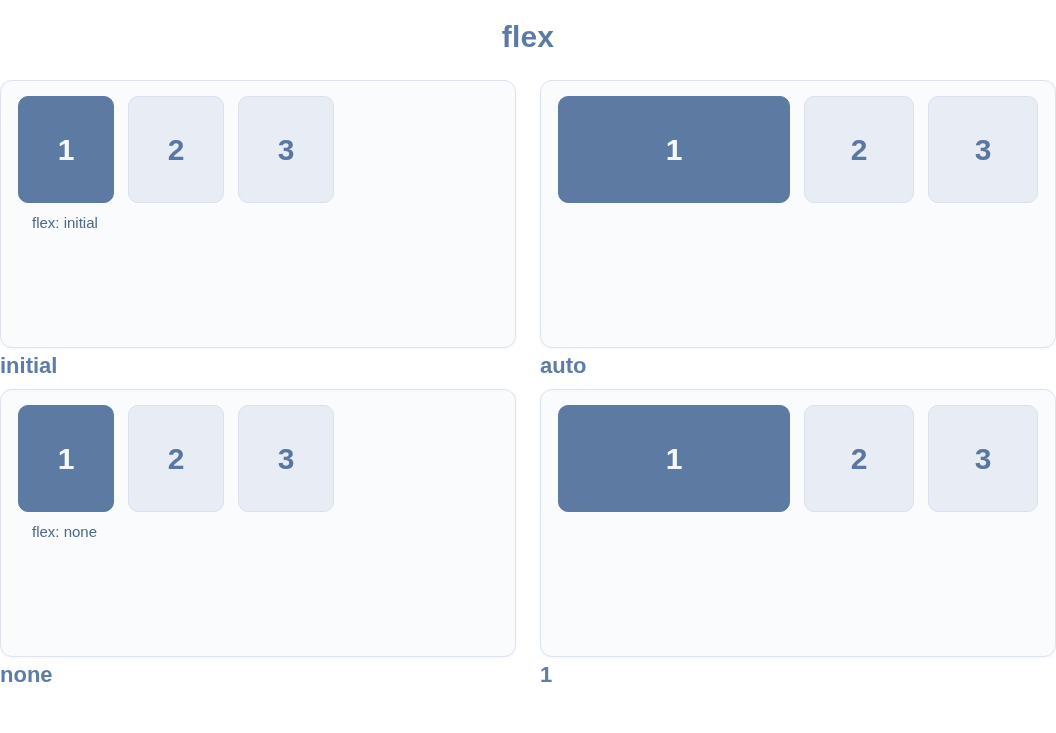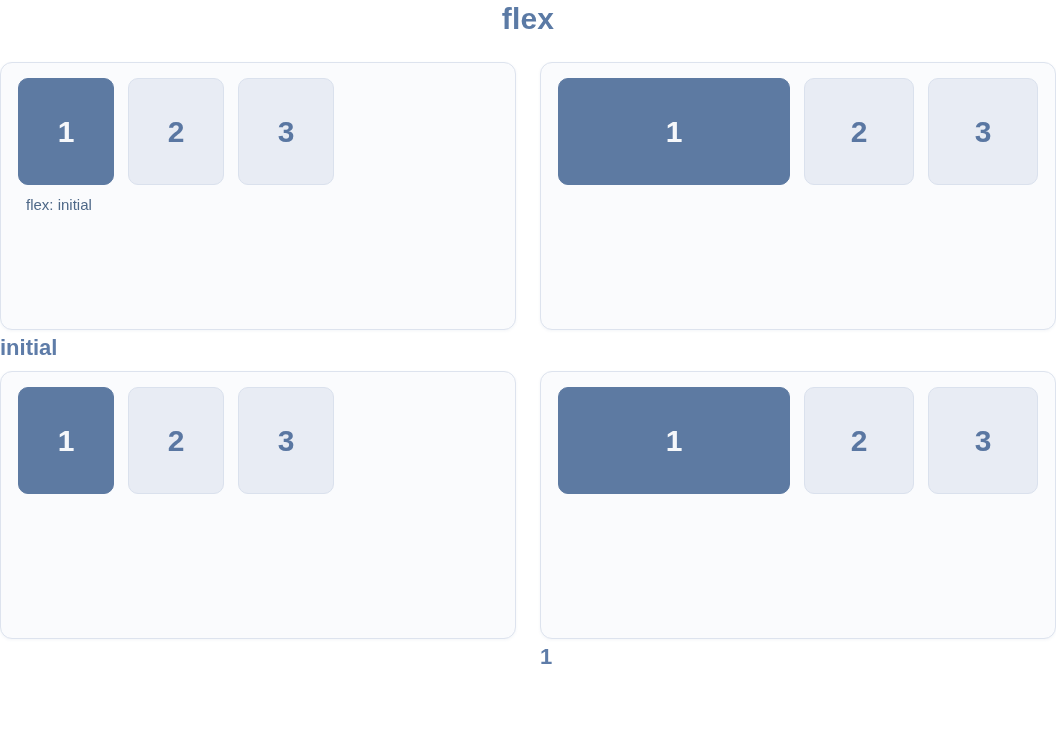--- a/index.html
+++ b/index.html
@@ -19,21 +19,21 @@
   html, body {
     margin: 0;
     padding: 0;
     width: 1056px;
     height: 733px;
     background: var(--page-bg);
     font-family: "Liberation Sans", sans-serif;
     overflow: hidden;
   }
   .page-title {
-    margin: 2px 0 0 0;
+    margin: 20px 0 0 0;
     text-align: center;
     font-size: 30px;
     line-height: 34px;
     font-weight: 700;
     color: var(--title-text);
     letter-spacing: 0.2px;
   }
   .demo-grid {
     margin-top: 26px;
     display: grid;
@@ -71,21 +71,21 @@
   }
   .box.dark {
     background: var(--dark-box);
     border-color: var(--dark-box);
     color: var(--num-on-dark);
   }
   .panel.grow .box.dark { flex: 1 1 auto; }
   .panel.grow .box:not(.dark) { width: 110px; flex: 0 0 110px; }
   .inner-label {
     margin-top: 11px;
-    margin-left: 8px;
+    margin-left: 14px;
     font-size: 15px;
     font-weight: 500;
     color: var(--inner-label-text);
   }
   .caption {
     margin-top: 9px;
     font-size: 22px;
     line-height: 18px;
     font-weight: 700;
     color: var(--caption-text);
@@ -111,30 +111,33 @@
   </section>
 
   <section class="cell">
     <div class="panel grow">
       <div class="boxes">
         <div class="box dark">1</div>
         <div class="box">2</div>
         <div class="box">3</div>
       </div>
     </div>
+    <div class="caption">auto</div>
   </section>
 
   <section class="cell">
     <div class="panel">
       <div class="boxes">
         <div class="box dark">1</div>
         <div class="box">2</div>
         <div class="box">3</div>
       </div>
+      <div class="inner-label">flex: none</div>
     </div>
+    <div class="caption">none</div>
   </section>
 
   <section class="cell">
     <div class="panel grow">
       <div class="boxes">
         <div class="box dark">1</div>
         <div class="box">2</div>
         <div class="box">3</div>
       </div>
     </div>

